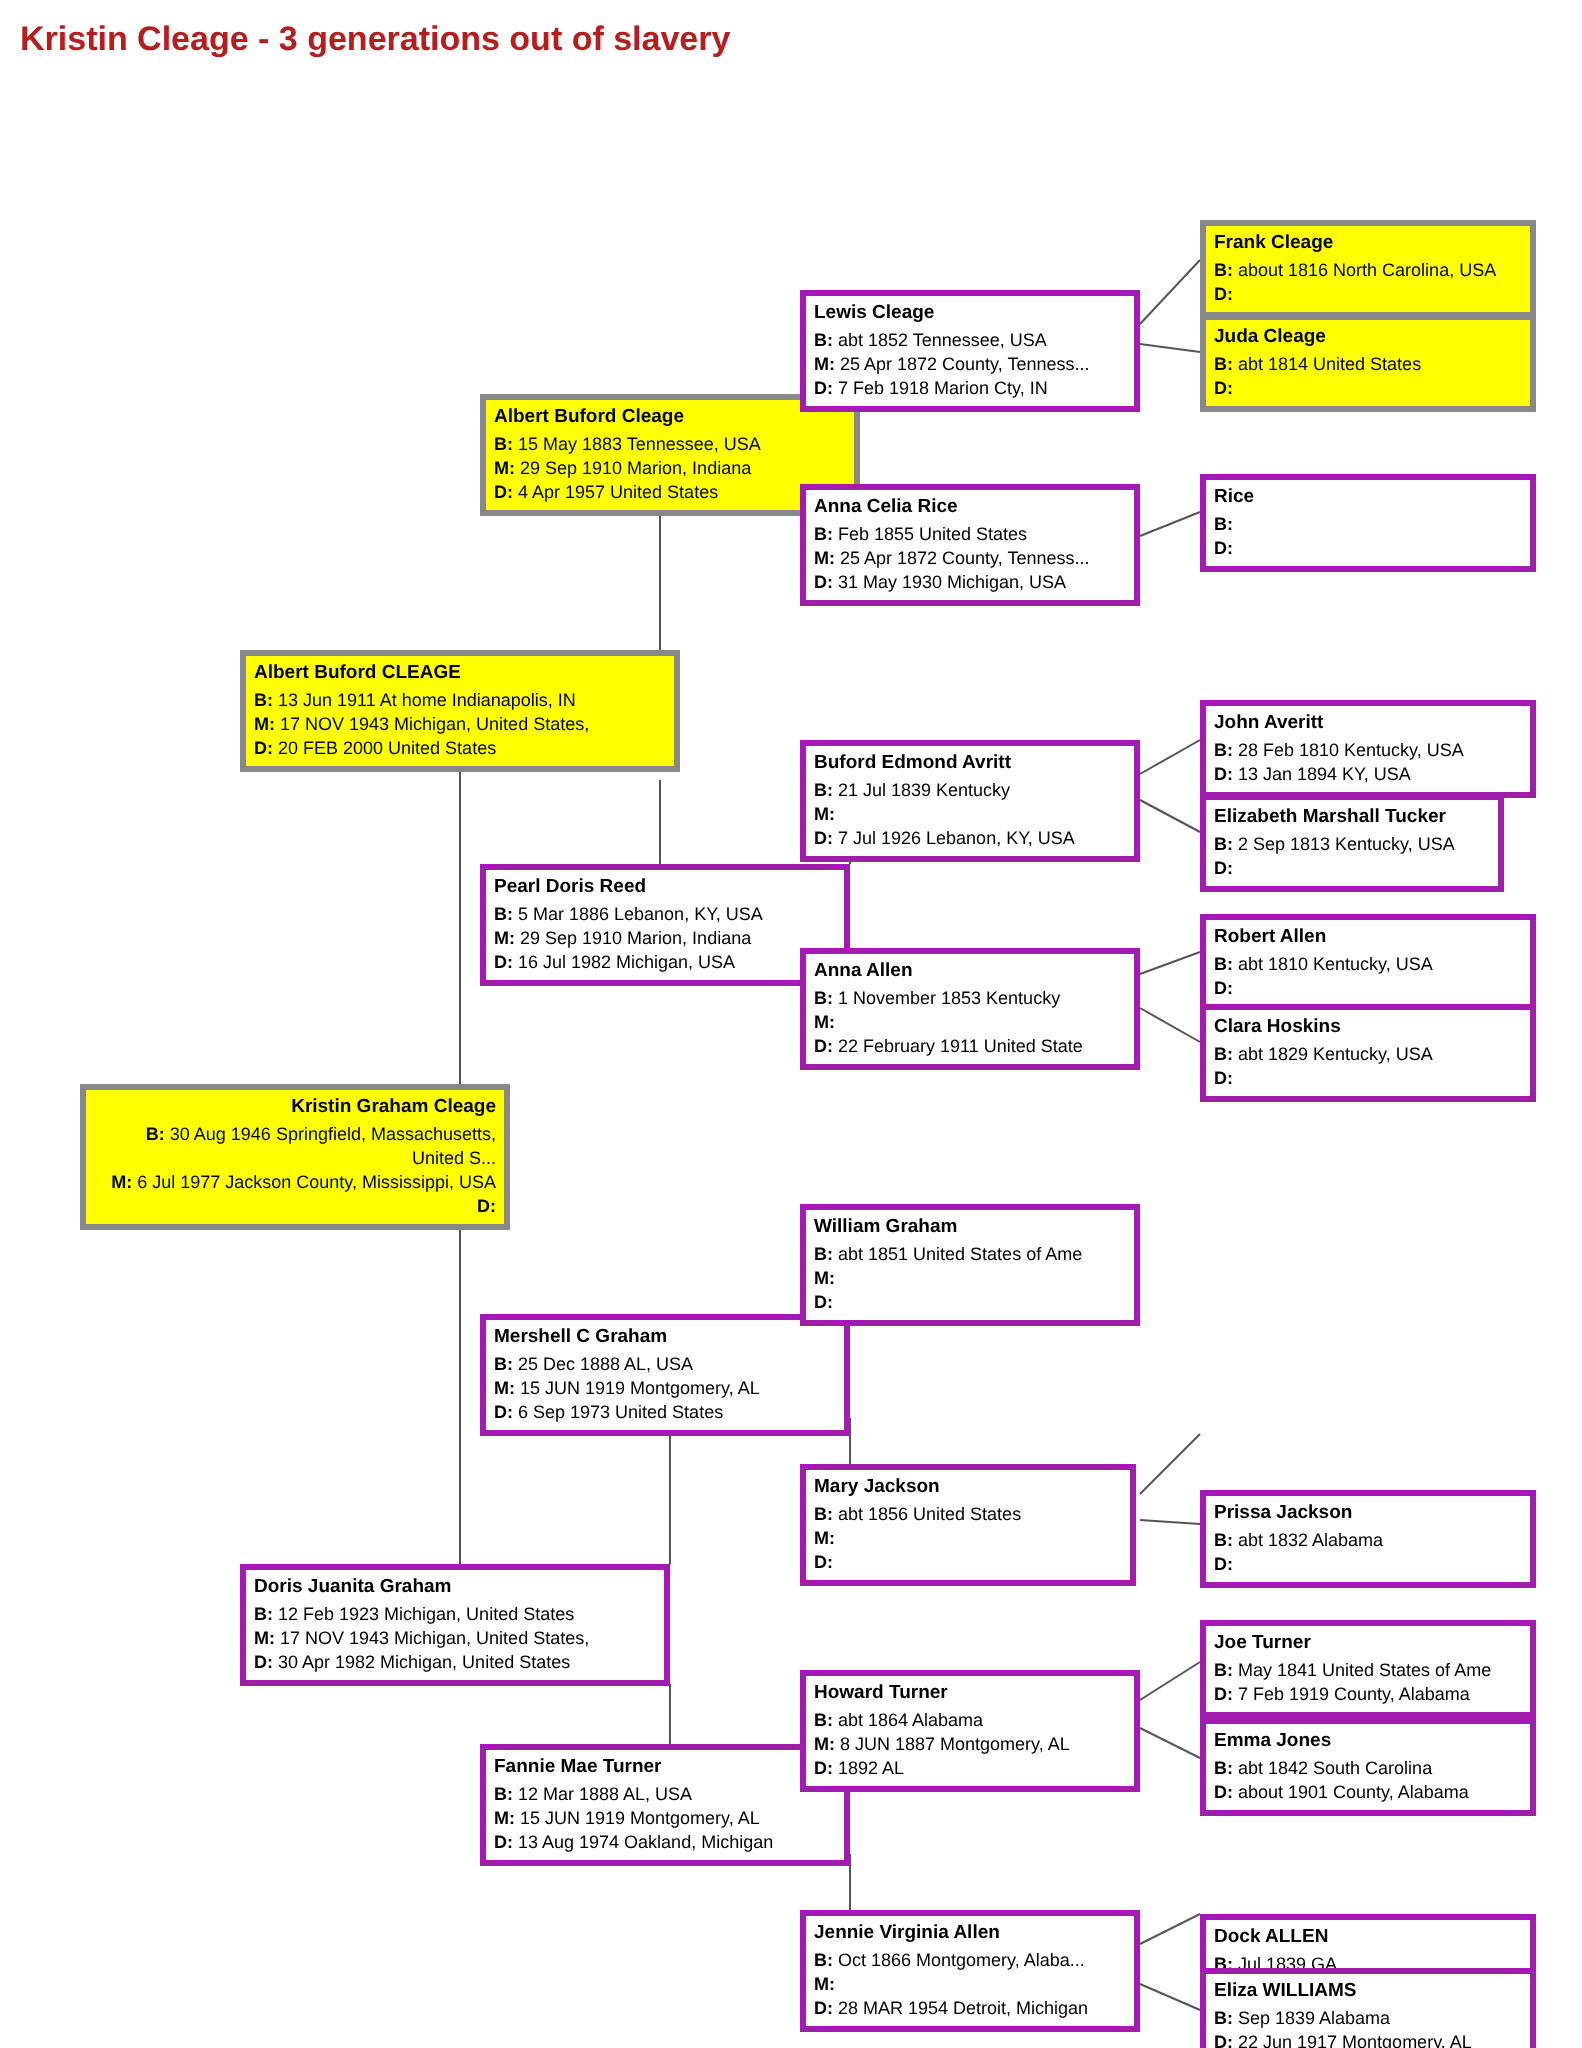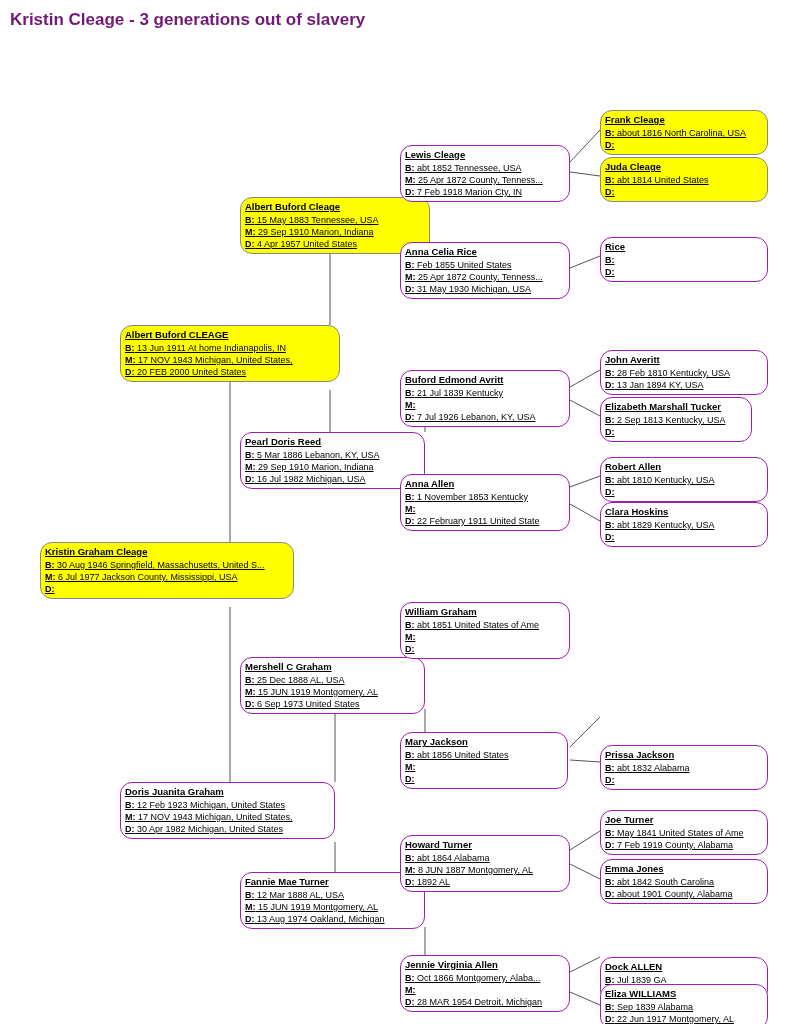--- a/index.html
+++ b/index.html
@@ -9,35 +9,34 @@
       background: #fff;
       width: 791px;
       min-height: 1024px;
       padding: 10px;
       color: #000;
     }
     h1 {
       font-size: 17px;
       font-weight: bold;
       margin-bottom: 12px;
-      color: #701a75;
+      color: #b91c1c;
     }
     .tree-container {
       position: relative;
       width: 771px;
     }
     .person-box {
       position: absolute;
-      border: 1px solid #a21caf;
-      border-radius: 12px;
+      border: 3px solid #a21caf;
+      border-radius: 0;
       padding: 3px 4px;
       background: #fff;
       font-size: 9px;
       line-height: 1.35;
-      text-decoration: underline;
     }
     .person-box.yellow {
       background: #ffff00;
       border-color: #888;
     }
     .person-box .name {
       font-weight: bold;
       font-size: 9.5px;
     }
     .person-box .field {
@@ -128,21 +127,21 @@
 
     <line x1="560" y1="808" x2="590" y2="789"></line>
 
     <line x1="560" y1="822" x2="590" y2="837"></line>
 
     <line x1="560" y1="930" x2="590" y2="915"></line>
 
     <line x1="560" y1="950" x2="590" y2="963"></line>
   </svg>
 
-<div class="person-box yellow" style="left: 30px; top: 500px; width: 254px;">
+<div class="person-box yellow" style="left: 30px; top: 500px; width: 215px; text-align: right;">
       <div class="name">Kristin Graham Cleage</div>
       <div class="field"><b>B:</b> 30 Aug 1946 Springfield, Massachusetts, United S...</div>
       <div class="field"><b>M:</b> 6 Jul 1977 Jackson County, Mississippi, USA</div>
       <div class="field"><b>D:</b></div>
     </div>
     <div class="person-box yellow" style="left: 110px; top: 283px; width: 220px;">
       <div class="name">Albert Buford CLEAGE</div>
       <div class="field"><b>B:</b> 13 Jun 1911 At home Indianapolis, IN</div>
       <div class="field"><b>M:</b> 17 NOV 1943 Michigan, United States,</div>
       <div class="field"><b>D:</b> 20 FEB 2000 United States</div>

